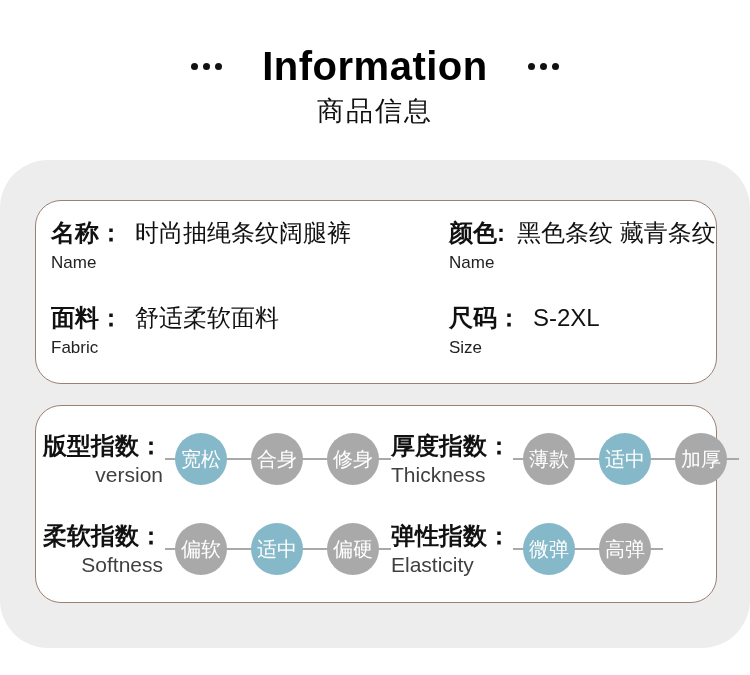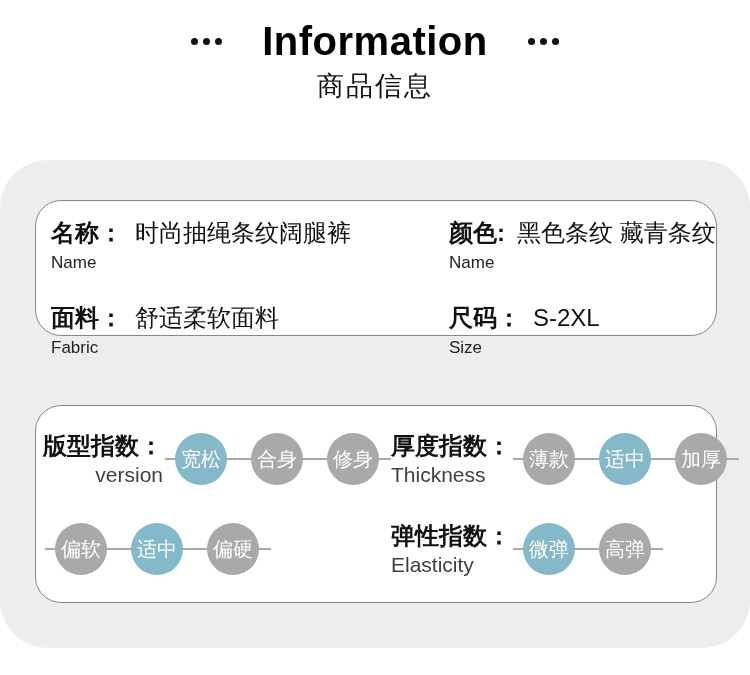--- a/index.html
+++ b/index.html
@@ -10,21 +10,21 @@
     font-family:"Liberation Sans", sans-serif;
     color:#111111;
     position:relative;
     overflow:hidden;
   }
 
   
   .header { text-align:center; }
   .title-row {
     display:flex; align-items:center; justify-content:center;
-    gap:40px; padding-top:21px;
+    gap:40px; padding-top:46px;
   }
   .dots { display:flex; align-items:center; gap:5px; }
   .dots i { width:7px; height:7px; border-radius:50%; background:#111; display:block; }
   .title {
     margin:0; font-size:40px; font-weight:800; letter-spacing:.5px; color:#000;
     line-height:1;
   }
   .subtitle {
     margin-top:12px; font-size:27px; letter-spacing:2px; font-weight:500; color:#111;
     line-height:1;
@@ -34,21 +34,21 @@
   .panel {
     position:absolute; left:0; top:160px; width:750px; height:488px;
     background:#eeedee; border-radius:48px;
   }
   .card {
     position:absolute; left:35px; width:682px;
     background:#ffffff; border:1.5px solid #9b8170; border-radius:26px;
   }
 
   
-  .card-info { top:40px; height:136px; padding:18px 0 0 15px;
+  .card-info { top:40px; height:184px; padding:18px 0 0 15px;
     display:grid; grid-template-columns:398px 1fr; grid-template-rows:85px auto; }
   .info-cell { white-space:nowrap; }
   .info-line { font-size:24px; line-height:1.2; display:flex; align-items:baseline; }
   .info-line .lbl { font-weight:bold; }
   .info-line .val { margin-left:12px; }
   .info-cell .sub { font-size:17px; color:#222; margin-top:6px; line-height:1; }
 
   
   .card-index { top:245px; height:198px; padding-top:8px;
     display:grid; grid-template-columns:355px 1fr; grid-template-rows:90px 90px; }
@@ -145,20 +145,24 @@
         <div class="sub">Thickness</div>
       </div>
       <div class="scale">
         <span class="circle">薄款</span>
         <span class="circle selected">适中</span>
         <span class="circle">加厚</span>
       </div>
     </div>
 
     <div class="index-cell left">
+      <div class="index-label">
+        <div class="lbl">柔软指数：</div>
+        <div class="sub">Softness</div>
+      </div>
       <div class="scale">
         <span class="circle">偏软</span>
         <span class="circle selected">适中</span>
         <span class="circle">偏硬</span>
       </div>
     </div>
 
     <div class="index-cell">
       <div class="index-label">
         <div class="lbl">弹性指数：</div>

